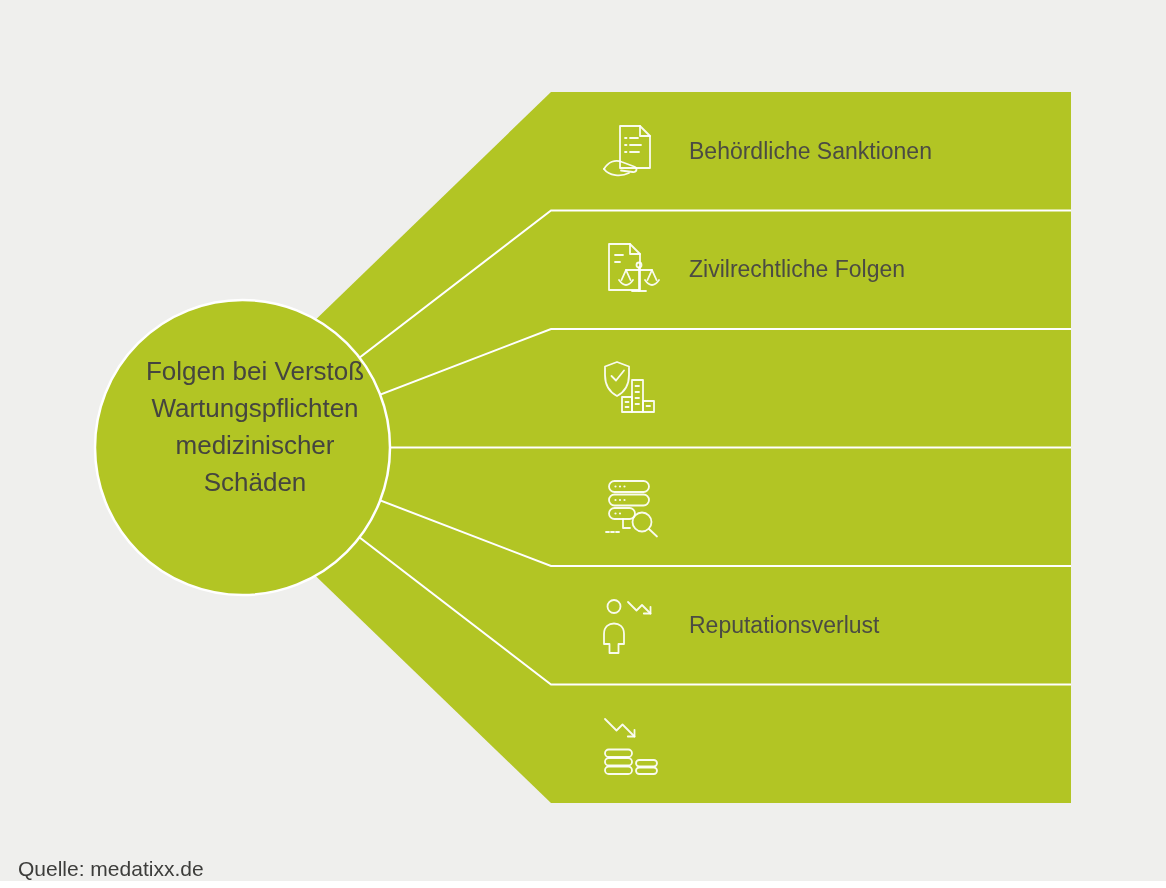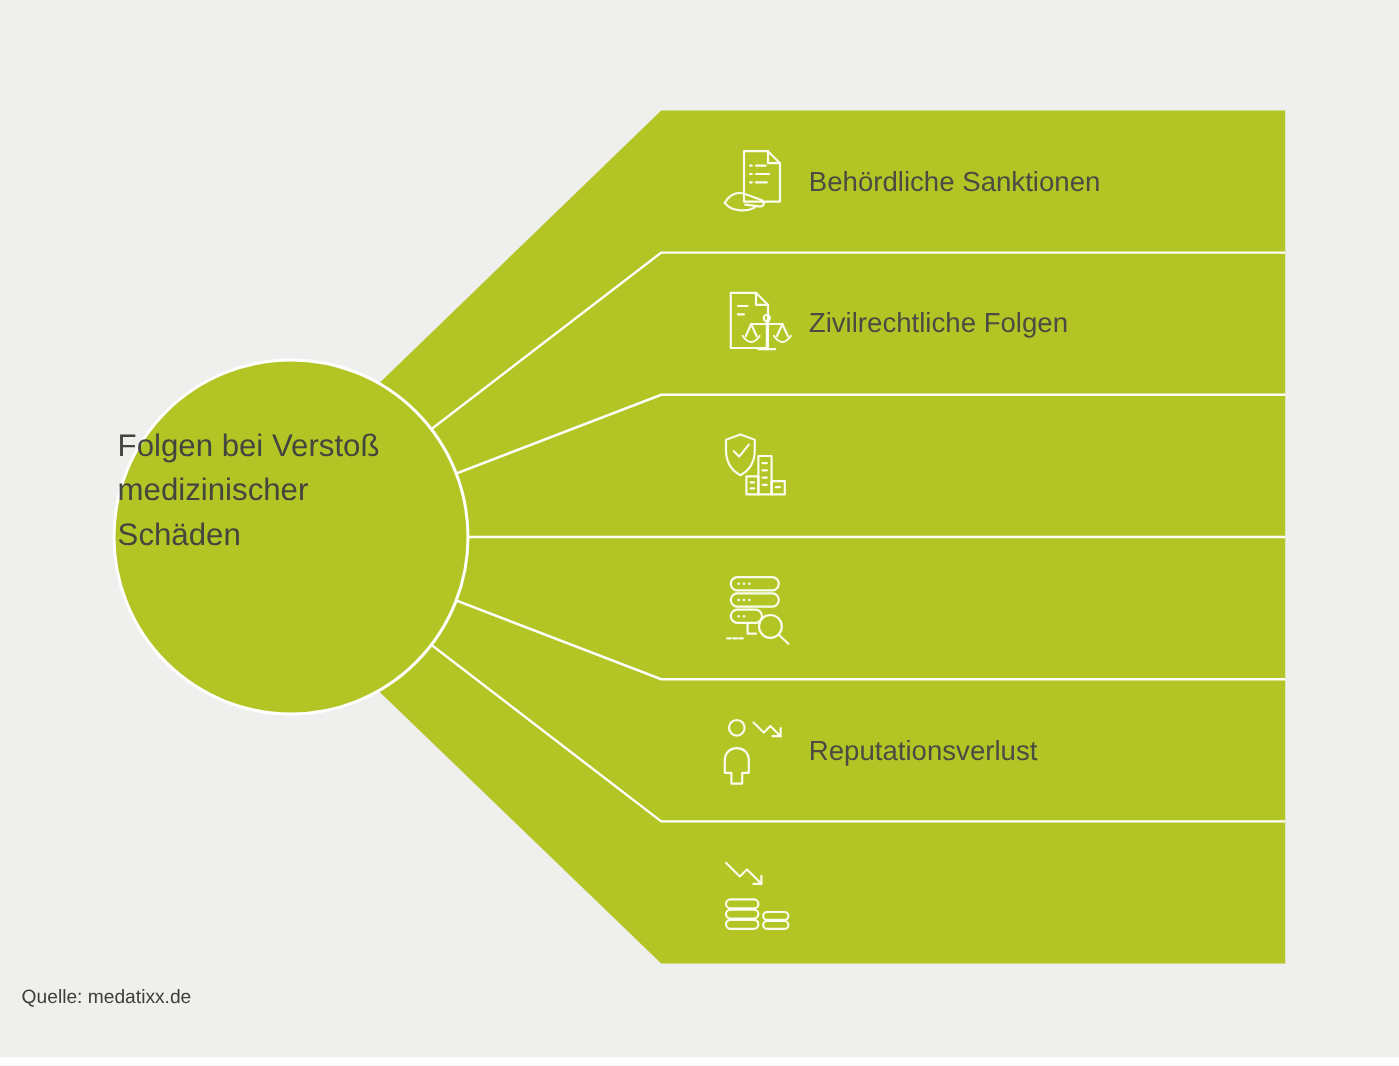--- a/index.html
+++ b/index.html
@@ -1,55 +1,56 @@
 <!DOCTYPE html>
 <html><head>
 <meta charset="utf-8">
 <style>
   html,body{margin:0;padding:0;background:#efefed;}
   body{width:1166px;height:888px;overflow:hidden;font-family:"Liberation Sans",sans-serif;}
   .stage{position:relative;width:1166px;height:888px;background:#efefed;}
   .fan-svg{position:absolute;left:0;top:0;}
   .center-title{
-    position:absolute;left:98px;top:353px;width:290px;
-    text-align:left;font-size:26px;line-height:37px;color:#45453f;
+    position:absolute;left:110px;top:353px;width:290px;
+    text-align:center;font-size:26px;line-height:37px;color:#45453f;
   }
   .branch-row{
     position:absolute;left:551px;width:521px;height:118px;
     display:flex;align-items:center;padding-left:46px;box-sizing:border-box;
   }
   .branch-icon{width:64px;height:64px;flex:0 0 64px;}
   .branch-icon svg{display:block;}
   .branch-icon path,.branch-icon rect,.branch-icon circle,.branch-icon polyline{
     stroke:#ffffff;fill:none;stroke-width:1.8;stroke-linecap:round;stroke-linejoin:round;opacity:.92;
   }
   .branch-icon .dot{fill:#ffffff;stroke:none;opacity:.92;}
   .branch-label{
-    margin-left:13px;font-size:23px;line-height:30px;color:#4b4b43;max-width:310px;
+    margin-left:28px;font-size:23px;line-height:30px;color:#4b4b43;max-width:310px;
   }
-  .source{position:absolute;left:18px;top:823px;font-size:16px;color:#3d3d3b;}
+  .source{position:absolute;left:18px;top:857px;font-size:21px;color:#3d3d3b;}
   .bottom-strip{position:absolute;left:0;top:881px;width:1166px;height:7px;background:#ffffff;}
 </style>
 </head>
 <body>
 
 <div class="stage">
 
   <svg class="fan-svg" width="1166" height="888" viewBox="0 0 1166 888">
     <polygon points="183,448 551,92 1071,92 1071,803 551,803" fill="#b2c524"></polygon>
     <polyline points="242.5,447.5 551,210.5 1071,210.5" fill="none" stroke="#ffffff" stroke-width="2"></polyline>
     <polyline points="242.5,447.5 551,329 1071,329" fill="none" stroke="#ffffff" stroke-width="2"></polyline>
     <polyline points="242.5,447.5 551,447.5 1071,447.5" fill="none" stroke="#ffffff" stroke-width="2"></polyline>
     <polyline points="242.5,447.5 551,566 1071,566" fill="none" stroke="#ffffff" stroke-width="2"></polyline>
     <polyline points="242.5,447.5 551,684.5 1071,684.5" fill="none" stroke="#ffffff" stroke-width="2"></polyline>
     <circle cx="242.5" cy="447.5" r="147.5" fill="#b2c524" stroke="#ffffff" stroke-width="2.5"></circle>
   </svg>
 
   <div class="center-title">
     <div>Folgen bei Verstoß</div>
+    <div>Wartungspflichten</div>
     <div>medizinischer</div>
     <div>Schäden</div>
   </div>
 
   <div class="branch-row" style="top:92px">
     <div class="branch-icon">
       <svg viewBox="0 0 64 64" width="64" height="64">
         <path d="M23 7 H43 L53 17 V49 H23 Z"></path>
         <path d="M43 7 V17 H53"></path>
         <path d="M28 19 h1.5 M28 26 h1.5 M28 33 h1.5"></path>

